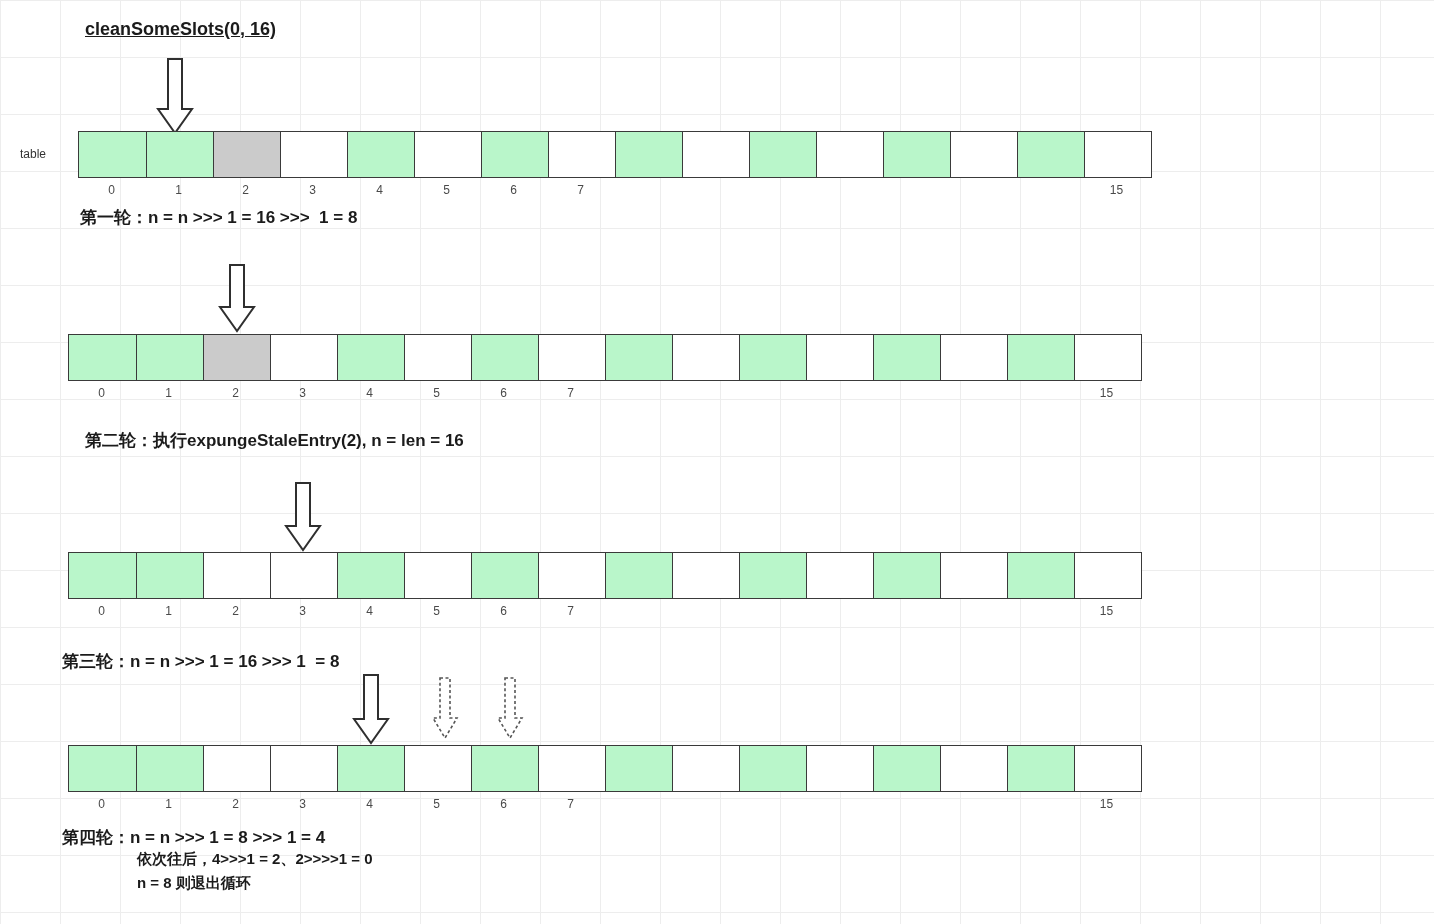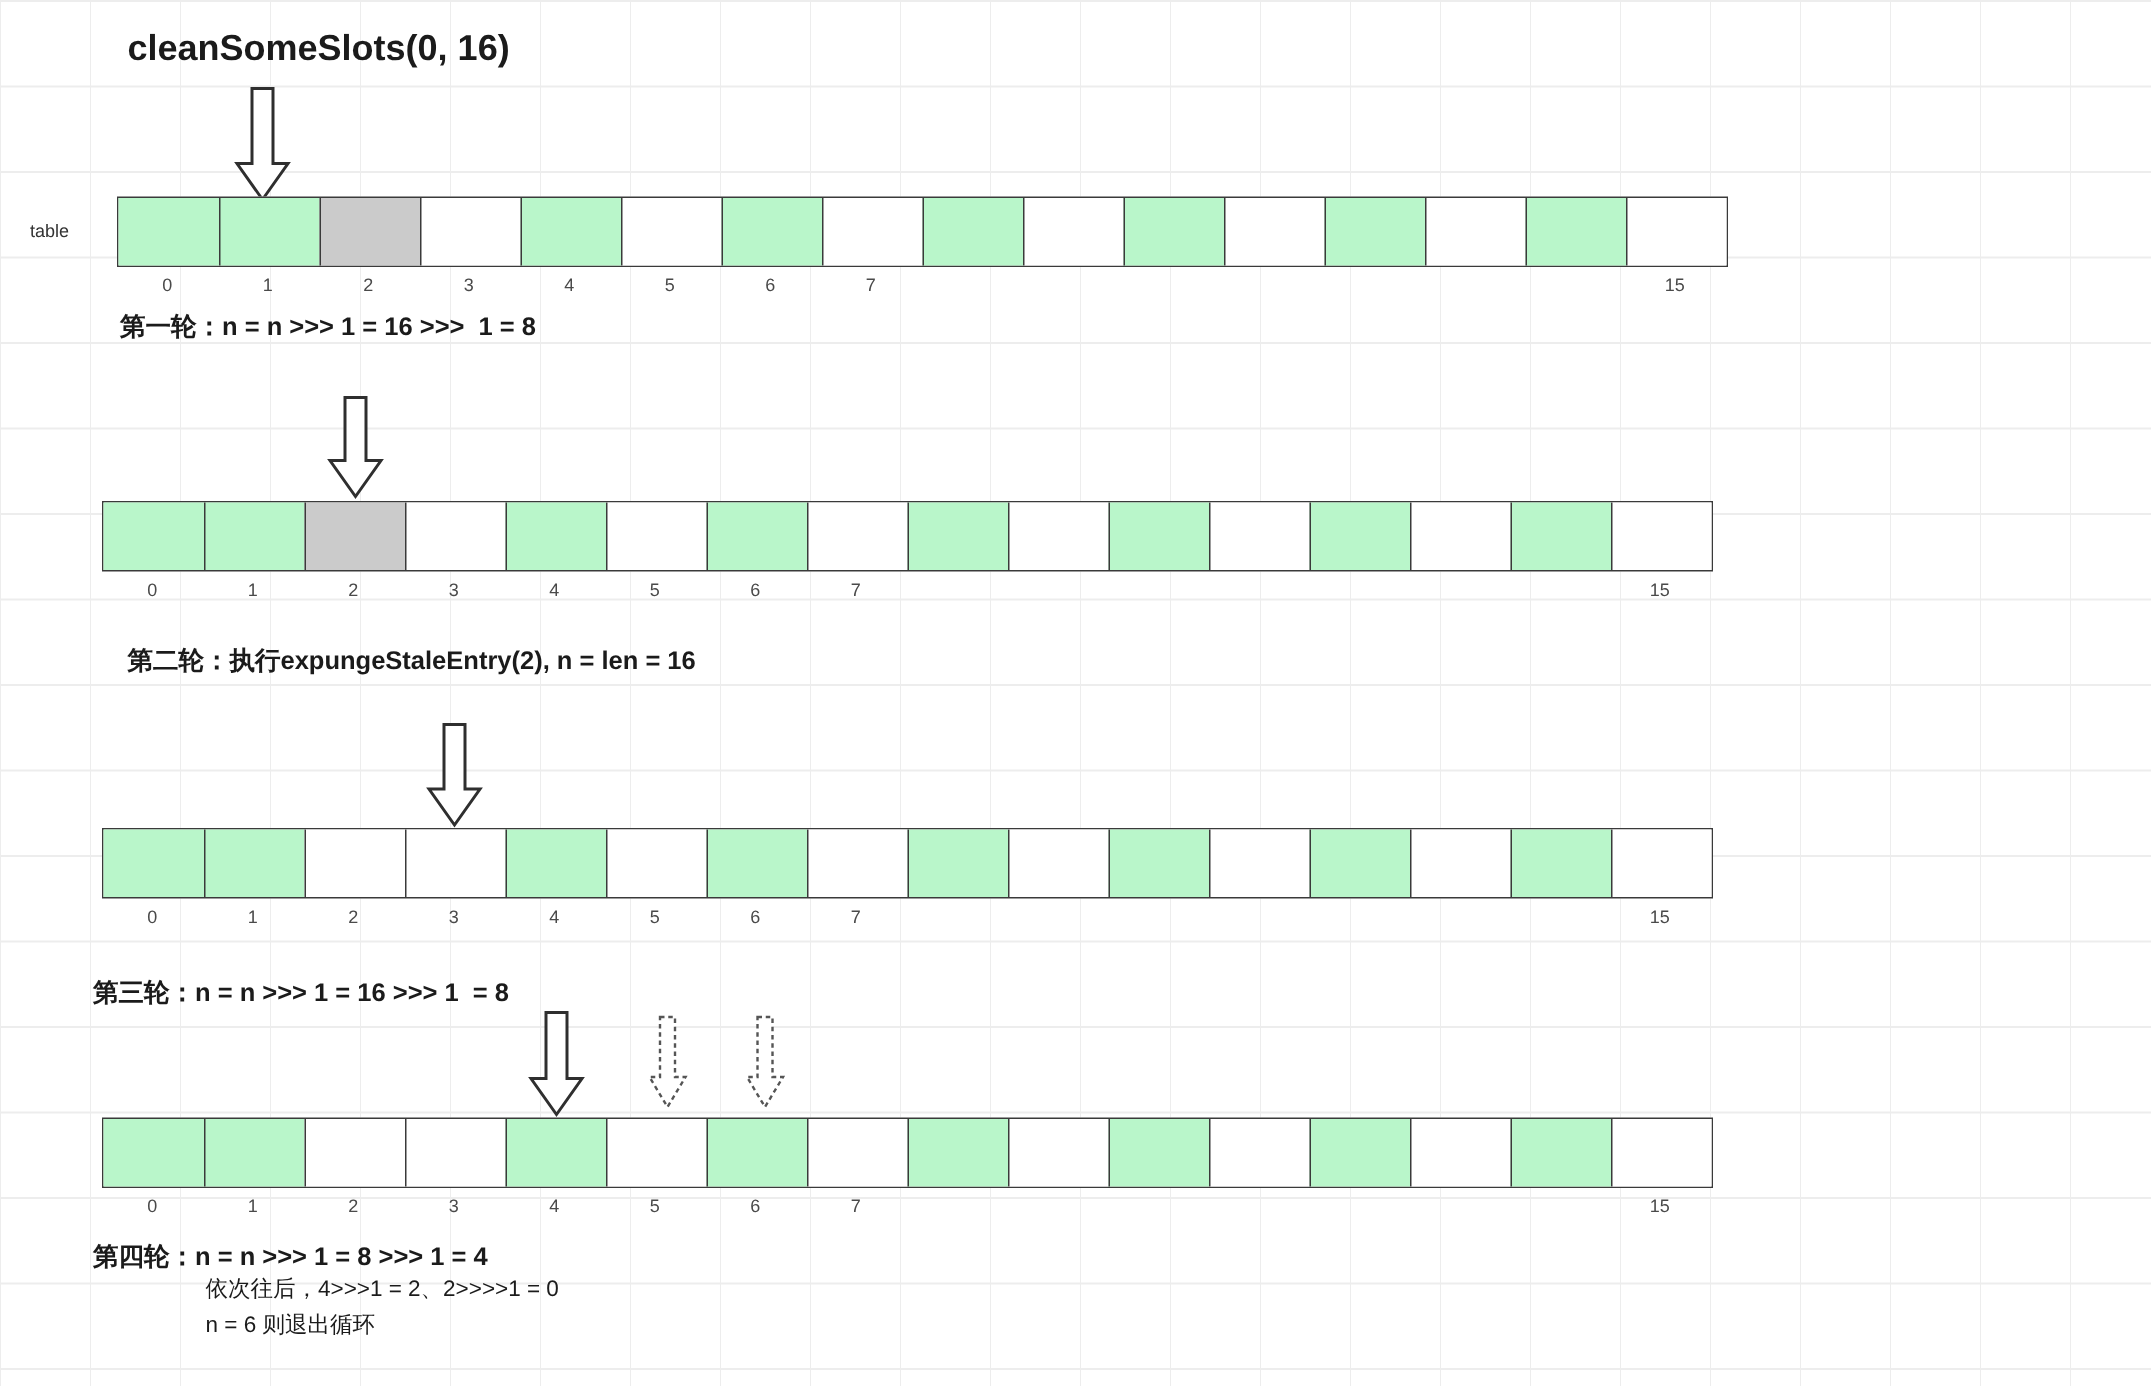--- a/index.html
+++ b/index.html
@@ -8,23 +8,23 @@
     position: relative;
     width: 1434px;
     height: 924px;
     overflow: hidden;
     background-color: #ffffff;
     background-image:
       linear-gradient(to right, #ededed 1px, transparent 1px),
       linear-gradient(to bottom, #ededed 1px, transparent 1px);
     background-size: 60px 57px;
   }
-  .title   { position: absolute; font-size: 24px; font-weight: 700; color: #1b1b1b; white-space: pre; }
+  .title   { position: absolute; font-size: 18px; font-weight: 700; color: #1b1b1b; white-space: pre; text-decoration: underline; }
   .caption { position: absolute; font-size: 17px; font-weight: 700; color: #1b1b1b; white-space: pre; }
-  .note    { position: absolute; font-size: 15px; font-weight: 400; color: #1b1b1b; white-space: pre; }
+  .note    { position: absolute; font-size: 15px; font-weight: 700; color: #1b1b1b; white-space: pre; }
   .array-label { position: absolute; font-size: 12px; color: #333333; }
   .row {
     position: absolute;
     display: flex;
     border: 1.5px solid #3a3a3a;
     background: #ffffff;
   }
   .cell { flex: 0 0 67px; height: 45px; box-sizing: border-box; }
   .cell + .cell { border-left: 1.5px solid #3a3a3a; }
   .idxrow { position: absolute; display: flex; }
@@ -203,15 +203,15 @@
       <div class="idx"></div>
       <div class="idx"></div>
       <div class="idx"></div>
       <div class="idx"></div>
       <div class="idx"></div>
       <div class="idx">15</div>
     </div>
 
   <div class="caption" style="left:62px; top:826px;">第四轮：n = n &gt;&gt;&gt; 1 = 8 &gt;&gt;&gt; 1 = 4</div>
   <div class="note" style="left:137px; top:850px;">依次往后，4&gt;&gt;&gt;1 = 2、2&gt;&gt;&gt;&gt;1 = 0</div>
-  <div class="note" style="left:137px; top:874px;">n = 6 则退出循环</div>
+  <div class="note" style="left:137px; top:874px;">n = 8 则退出循环</div>
 
 </div>
 
 </body></html>

